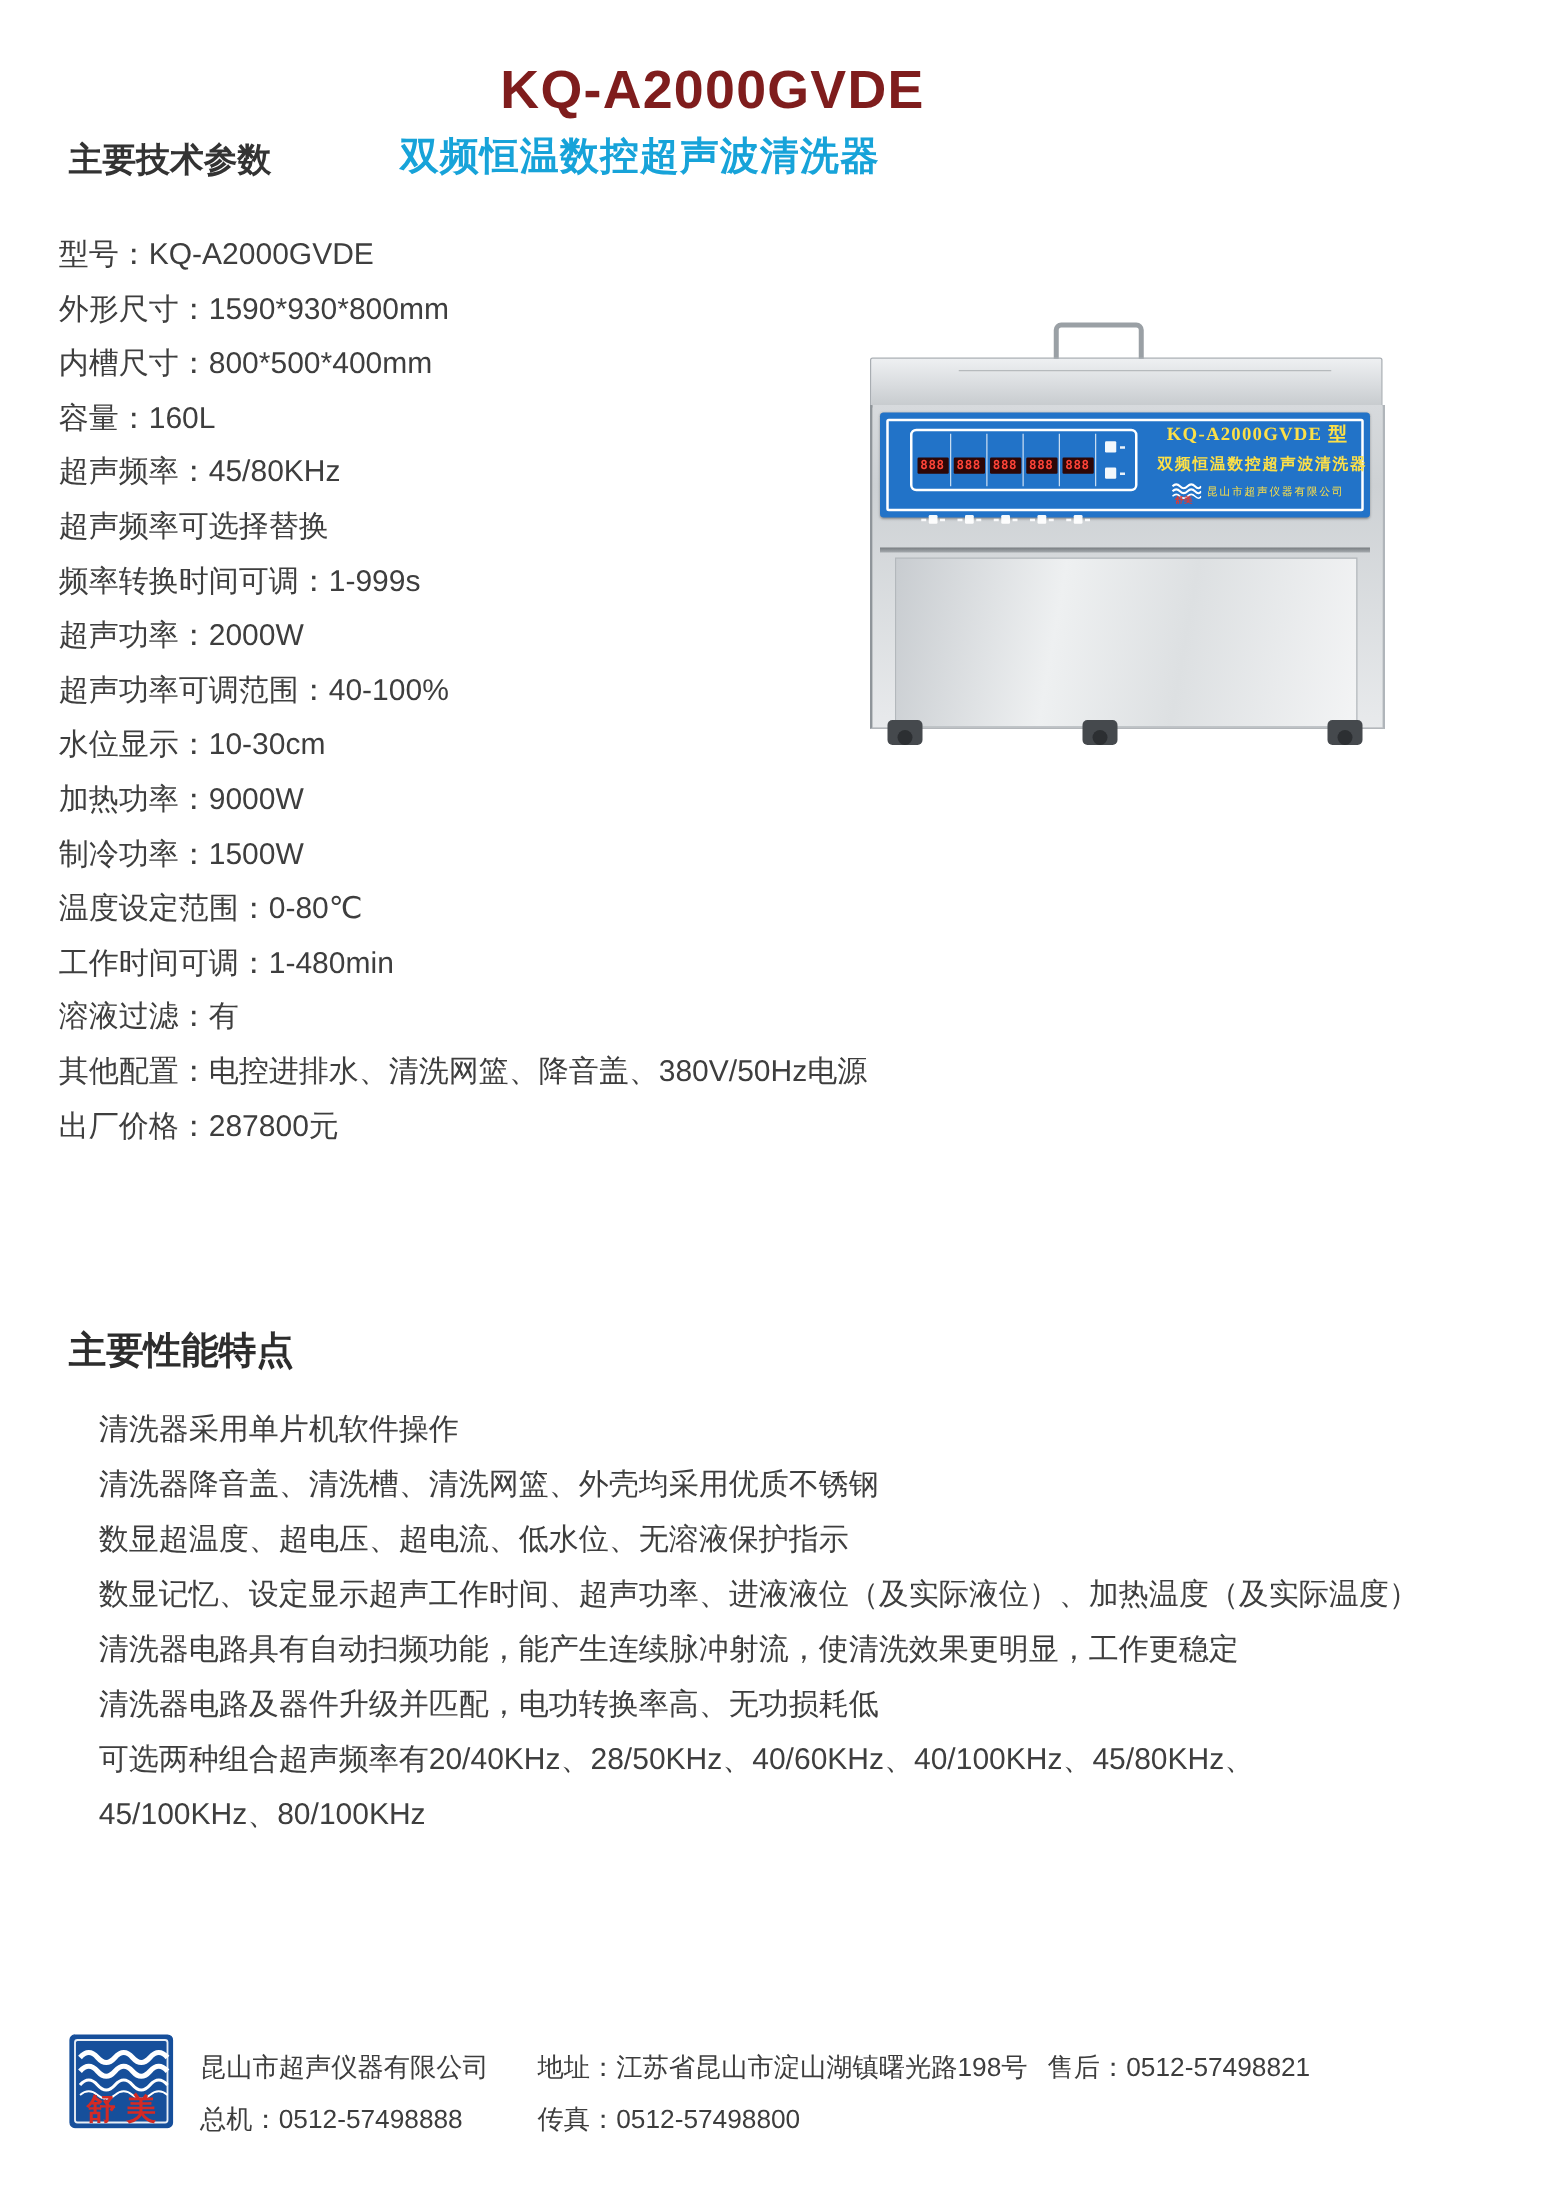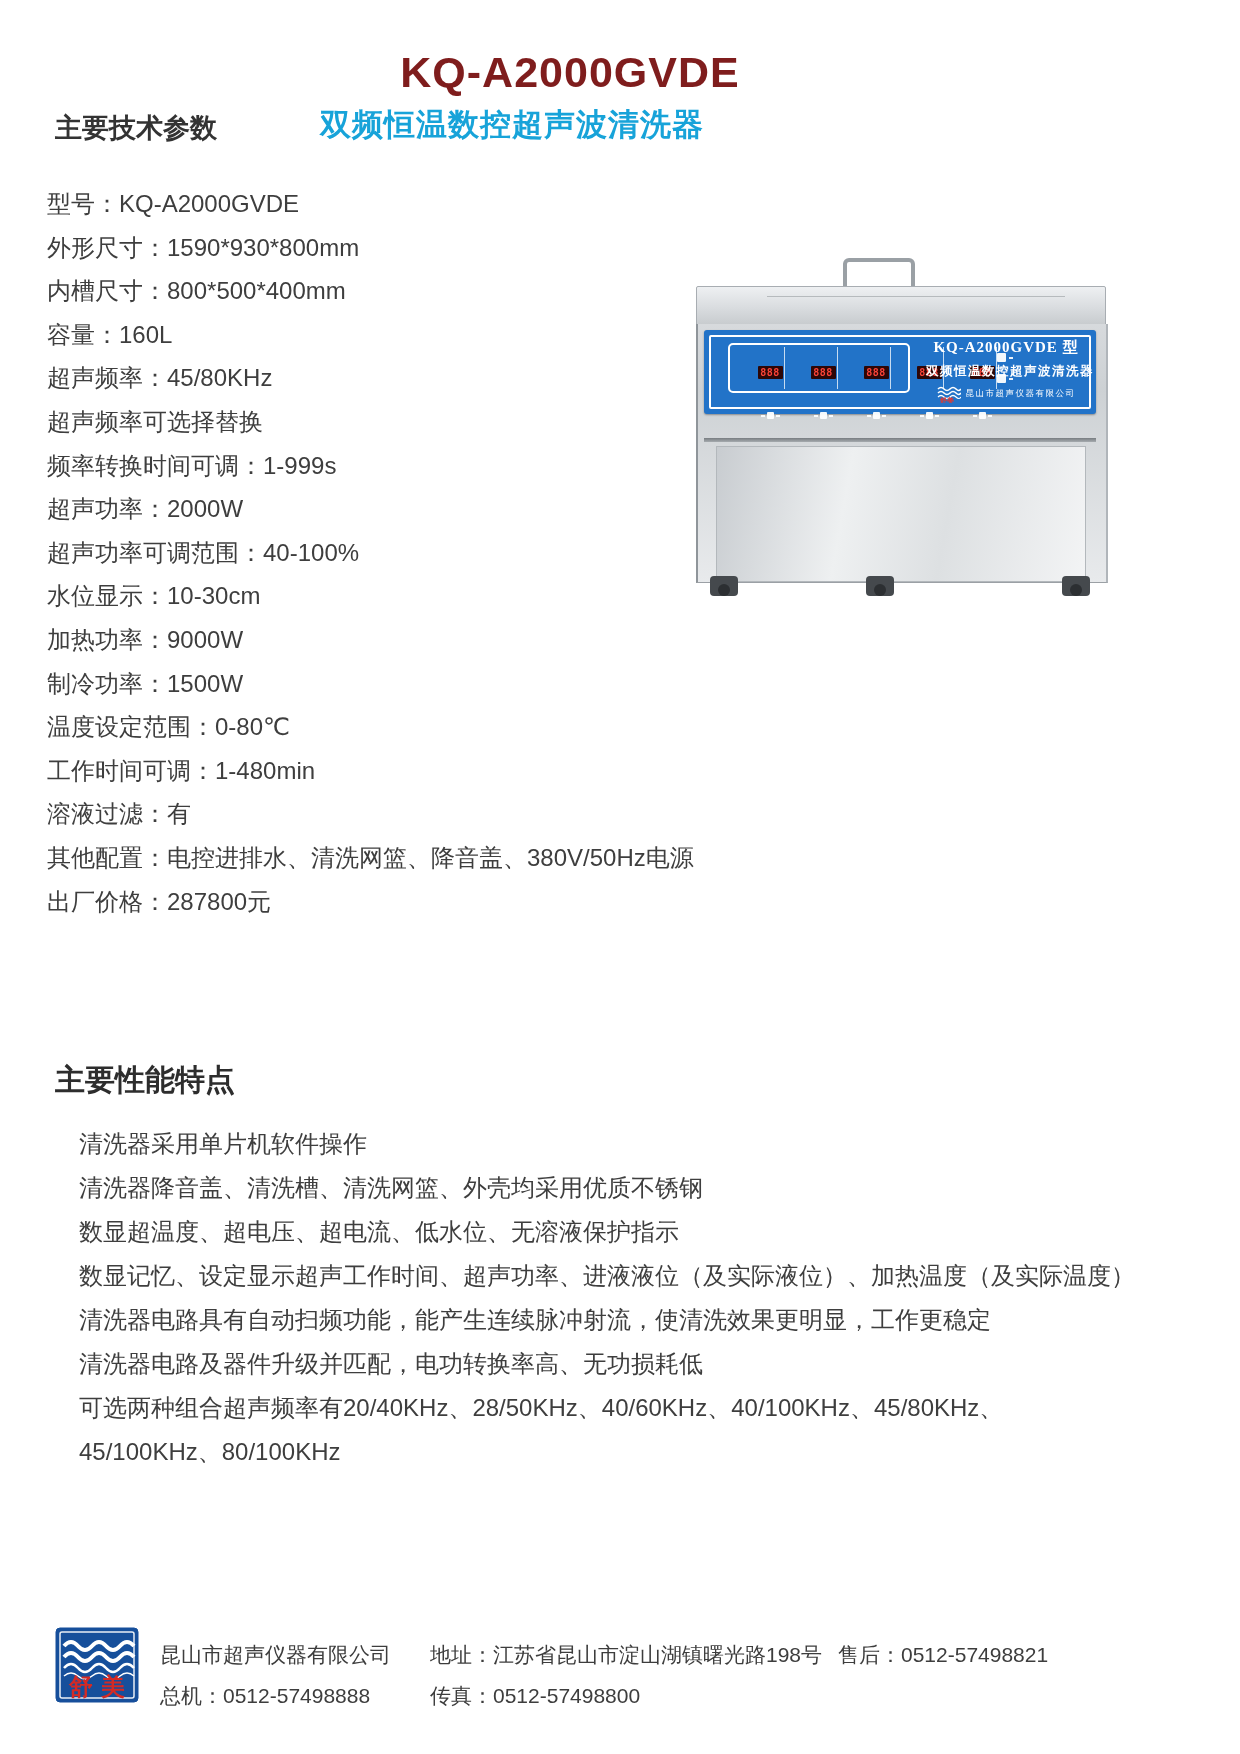--- a/index.html
+++ b/index.html
@@ -32,34 +32,34 @@
   .m-body{position:absolute;left:6px;top:72px;width:408px;height:258px;
         background:linear-gradient(180deg,#d7dadd 0%,#cdd1d4 25%,#e8eaec 100%);
         border-left:2px solid #8f959a;border-right:2px solid #b0b5ba;border-bottom:1px solid #9ba0a5;}
   .m-panel{position:absolute;left:14px;top:78px;width:392px;height:84px;background:#2273c8;
         border-radius:3px;box-shadow:0 1px 2px rgba(0,0,0,.35);}
   .m-panel .frame{position:absolute;left:5px;top:5px;right:5px;bottom:5px;border:2px solid #ffffff;border-radius:2px;}
   .led-cluster{position:absolute;left:24px;top:13px;width:182px;height:50px;border:2px solid #fff;
         border-radius:5px;display:flex;align-items:stretch;padding:2px;box-sizing:border-box;}
   .modules-wrap{display:flex;flex:1;}
   .led-module{width:29px;display:flex;flex-direction:column;align-items:center;gap:16px;
-        border-right:1px solid rgba(255,255,255,.75);padding-top:2px;box-sizing:border-box;margin-left:24px;}
+        border-right:1px solid rgba(255,255,255,.75);padding-top:2px;box-sizing:border-box;}
   .led-module .toplab{width:18px;height:3px;margin-bottom:1px;
         background:repeating-linear-gradient(90deg,#fff 0 3px,transparent 3px 5px);opacity:.85;}
   .led-display{width:25px;height:13px;background:#2d0707;border-radius:1px;color:#ff4438;
         font-family:"DejaVu Sans Mono",monospace;font-size:10px;font-weight:bold;line-height:13px;
         text-align:center;letter-spacing:.5px;}
   .led-label{font-size:4.5px;color:#fff;white-space:nowrap;overflow:hidden;max-width:28px;}
   .btn-row{display:flex;align-items:center;gap:2px;margin-top:1px;}
   .dashlet{width:4px;height:2px;background:#fff;opacity:.9;}
   .sq-btn{width:7px;height:7px;background:rgba(255,255,255,.95);border-radius:1px;}
   .right-cell{width:30px;display:flex;flex-direction:column;justify-content:space-around;align-items:center;}
   .right-cell .grp{display:flex;align-items:center;gap:3px;}
   .right-cell .sq-btn{width:9px;height:9px;}
-  .panel-text{position:absolute;left:222px;top:8px;width:160px;text-align:center;color:#ffffff;}
+  .panel-text{position:absolute;left:222px;top:8px;width:160px;text-align:center;color:#fde047;}
   .panel-model{font-family:"Liberation Serif","DejaVu Serif",serif;font-weight:bold;font-size:15px;letter-spacing:1px;white-space:nowrap;}
   .panel-sub{font-size:12.5px;font-weight:600;letter-spacing:1.5px;margin-top:6px;white-space:nowrap;}
   .panel-brand{display:flex;align-items:center;justify-content:center;gap:5px;margin-top:5px;}
   .panel-company{font-size:8.5px;letter-spacing:1.5px;white-space:nowrap;}
   .m-gapline{position:absolute;left:14px;top:186px;width:392px;height:4px;
         background:linear-gradient(180deg,#787d81 0%,#a6abaf 100%);}
   .m-door{position:absolute;left:26px;top:194px;width:368px;height:134px;
         background:linear-gradient(100deg,#c8ccd0 0%,#eef0f1 35%,#dde0e2 62%,#f3f4f5 100%);
         border:1px solid #b3b8bc;}
   .caster{position:absolute;top:324px;width:28px;height:20px;background:#45494d;border-radius:4px;}

